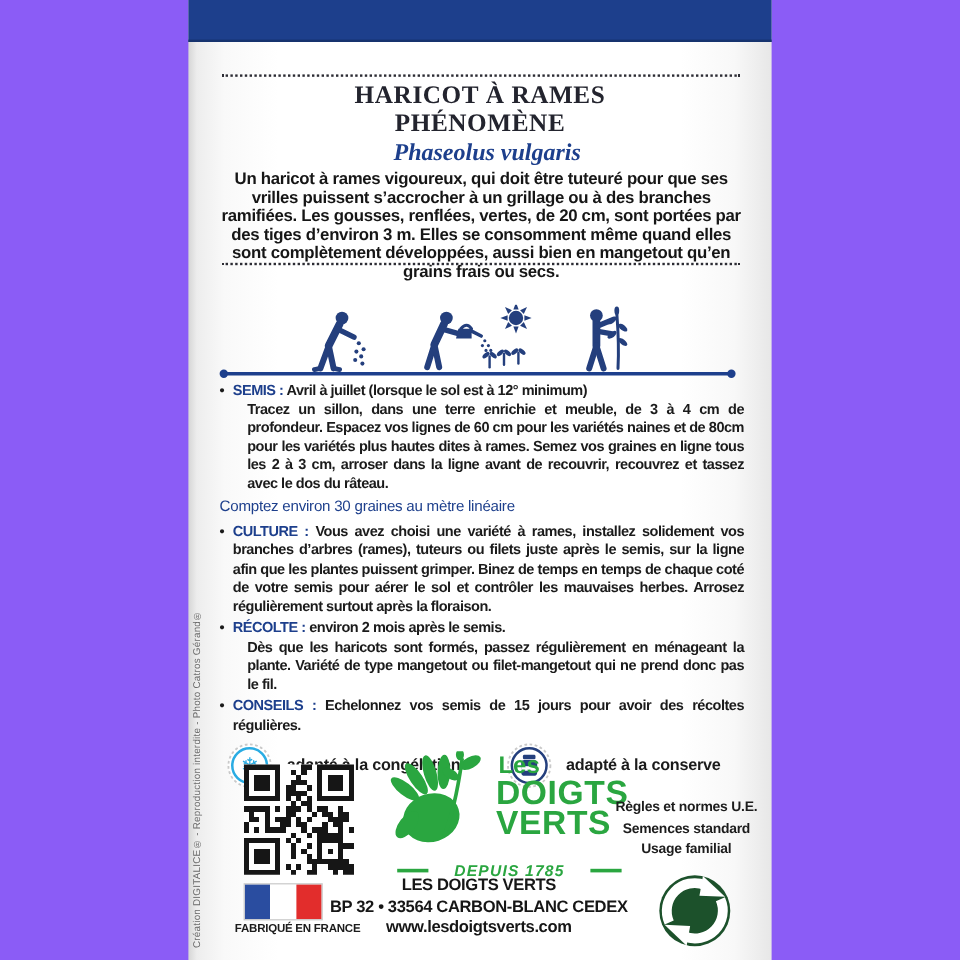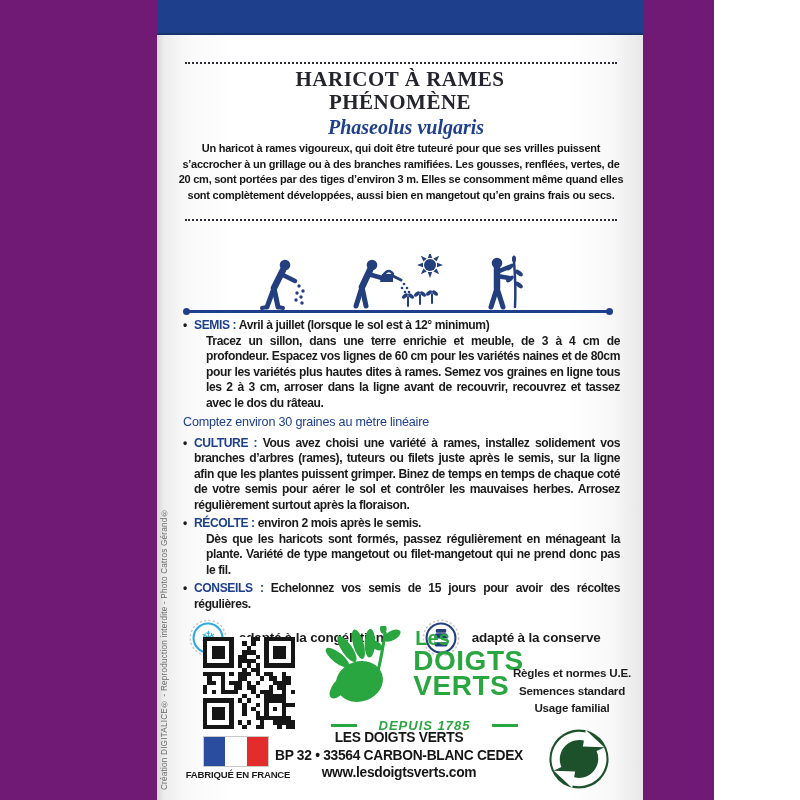--- a/index.html
+++ b/index.html
@@ -1,27 +1,27 @@
 <!DOCTYPE html>
 <html><head>
 <meta charset="utf-8">
 <style>
   html,body{margin:0;padding:0;background:#fff;}
-  .stage{position:relative;width:714px;height:800px;background:#701a75;overflow:hidden;
+  .stage{position:relative;width:800px;height:800px;background:#8b5cf6;overflow:hidden;
          font-family:"Liberation Sans",sans-serif;}
   .packet{position:absolute;left:157px;top:0;width:486px;height:800px;
           background:linear-gradient(90deg,#d6d6d6 0px,#ededed 7px,#f9f9f9 30px,#ffffff 75px,#ffffff 410px,#f8f8f8 455px,#e7e7e7 486px);}
   .band{position:absolute;left:0;right:0;top:0;height:33px;background:#1d3f8c;border-bottom:2px solid #16336e;}
   .dotted{position:absolute;left:28px;right:26px;border-top:2.5px dotted #2c2c34;}
   .d1{top:62px}.d2{top:219px}
   .titleblock{position:absolute;top:68px;left:0;right:0;text-align:center;color:#23242e;}
   .t1{font-family:"Liberation Serif",serif;font-weight:bold;font-size:21px;line-height:23px;letter-spacing:.5px;}
   .species{font-family:"Liberation Serif",serif;font-style:italic;font-weight:bold;font-size:20px;line-height:24px;color:#1d3f8c;margin-top:1px;padding-left:12px;}
   .desc{position:absolute;top:141px;left:20px;right:18px;margin:0;text-align:center;
-        font-size:11px;font-weight:bold;line-height:15.5px;letter-spacing:-.25px;color:#161616;}
+        font-size:14px;font-weight:bold;line-height:15.5px;letter-spacing:-.25px;color:#161616;}
   .picto-row{position:absolute;top:248px;left:0;right:0;height:64px;display:flex;justify-content:center;align-items:flex-end;gap:30px;}
   .groundline{position:absolute;top:310px;left:30px;right:34px;height:3px;background:#1d3f8c;border-radius:2px;}
   .groundline::before,.groundline::after{content:"";position:absolute;top:-2px;width:7px;height:7px;border-radius:50%;background:#1d3f8c;}
   .groundline::before{left:-4px}.groundline::after{right:-4px}
   .sections{position:absolute;top:318px;left:26px;width:437px;color:#1b1b1b;
             font-size:12.1px;font-weight:bold;letter-spacing:-.4px;line-height:15.5px;}
   .sec{position:relative;margin:0 0 3px;padding-left:11px;text-align:justify;}
   .bul{position:absolute;left:0;top:0;}
   .lbl{color:#1d3f8c;}
   .blk{display:block;margin-left:12px;}
@@ -39,21 +39,21 @@
   .btxt{text-align:left;margin-left:2px;margin-top:2px;}
   .les{font-size:20px;font-weight:bold;line-height:20px;margin-left:2px;}
   .big{font-size:28px;font-weight:bold;line-height:25px;letter-spacing:.5px;}
   .since{margin-top:4px;display:flex;align-items:center;justify-content:center;gap:22px;
          font-size:13px;font-weight:bold;font-style:italic;letter-spacing:1px;}
   .dash{display:inline-block;width:26px;height:2.5px;background:#2aa640;}
   .compliance{position:absolute;left:352px;top:664px;width:126px;text-align:center;
               font-size:11.6px;font-weight:bold;line-height:17.5px;color:#1c1c1c;letter-spacing:-.2px;}
   .flag{position:absolute;left:47px;top:737px;width:64px;height:29px;display:flex;outline:1px solid #c9c9c9;}
   .fb{flex:1;background:#2a4da0}.fw{flex:1;background:#fff}.fr{flex:1;background:#e22d2c}
-  .made{position:absolute;left:16px;top:769px;width:130px;text-align:center;
+  .made{position:absolute;left:26px;top:769px;width:130px;text-align:center;
         font-size:9.6px;font-weight:bold;letter-spacing:-.2px;color:#1c1c1c;}
   .address{position:absolute;left:96px;top:729px;width:292px;text-align:center;
            font-size:13.8px;font-weight:bold;line-height:17.5px;letter-spacing:-.3px;color:#161616;}
   .pointvert{position:absolute;left:390px;top:727px;width:64px;height:64px;}
   .credit{position:absolute;left:3px;bottom:10px;height:278px;writing-mode:vertical-rl;
           transform:rotate(180deg);font-size:8.2px;color:#6a6a6a;letter-spacing:.2px;white-space:nowrap;}
   .snowtext{font-family:"DejaVu Sans",sans-serif;}
 </style>
 </head>
 <body>

